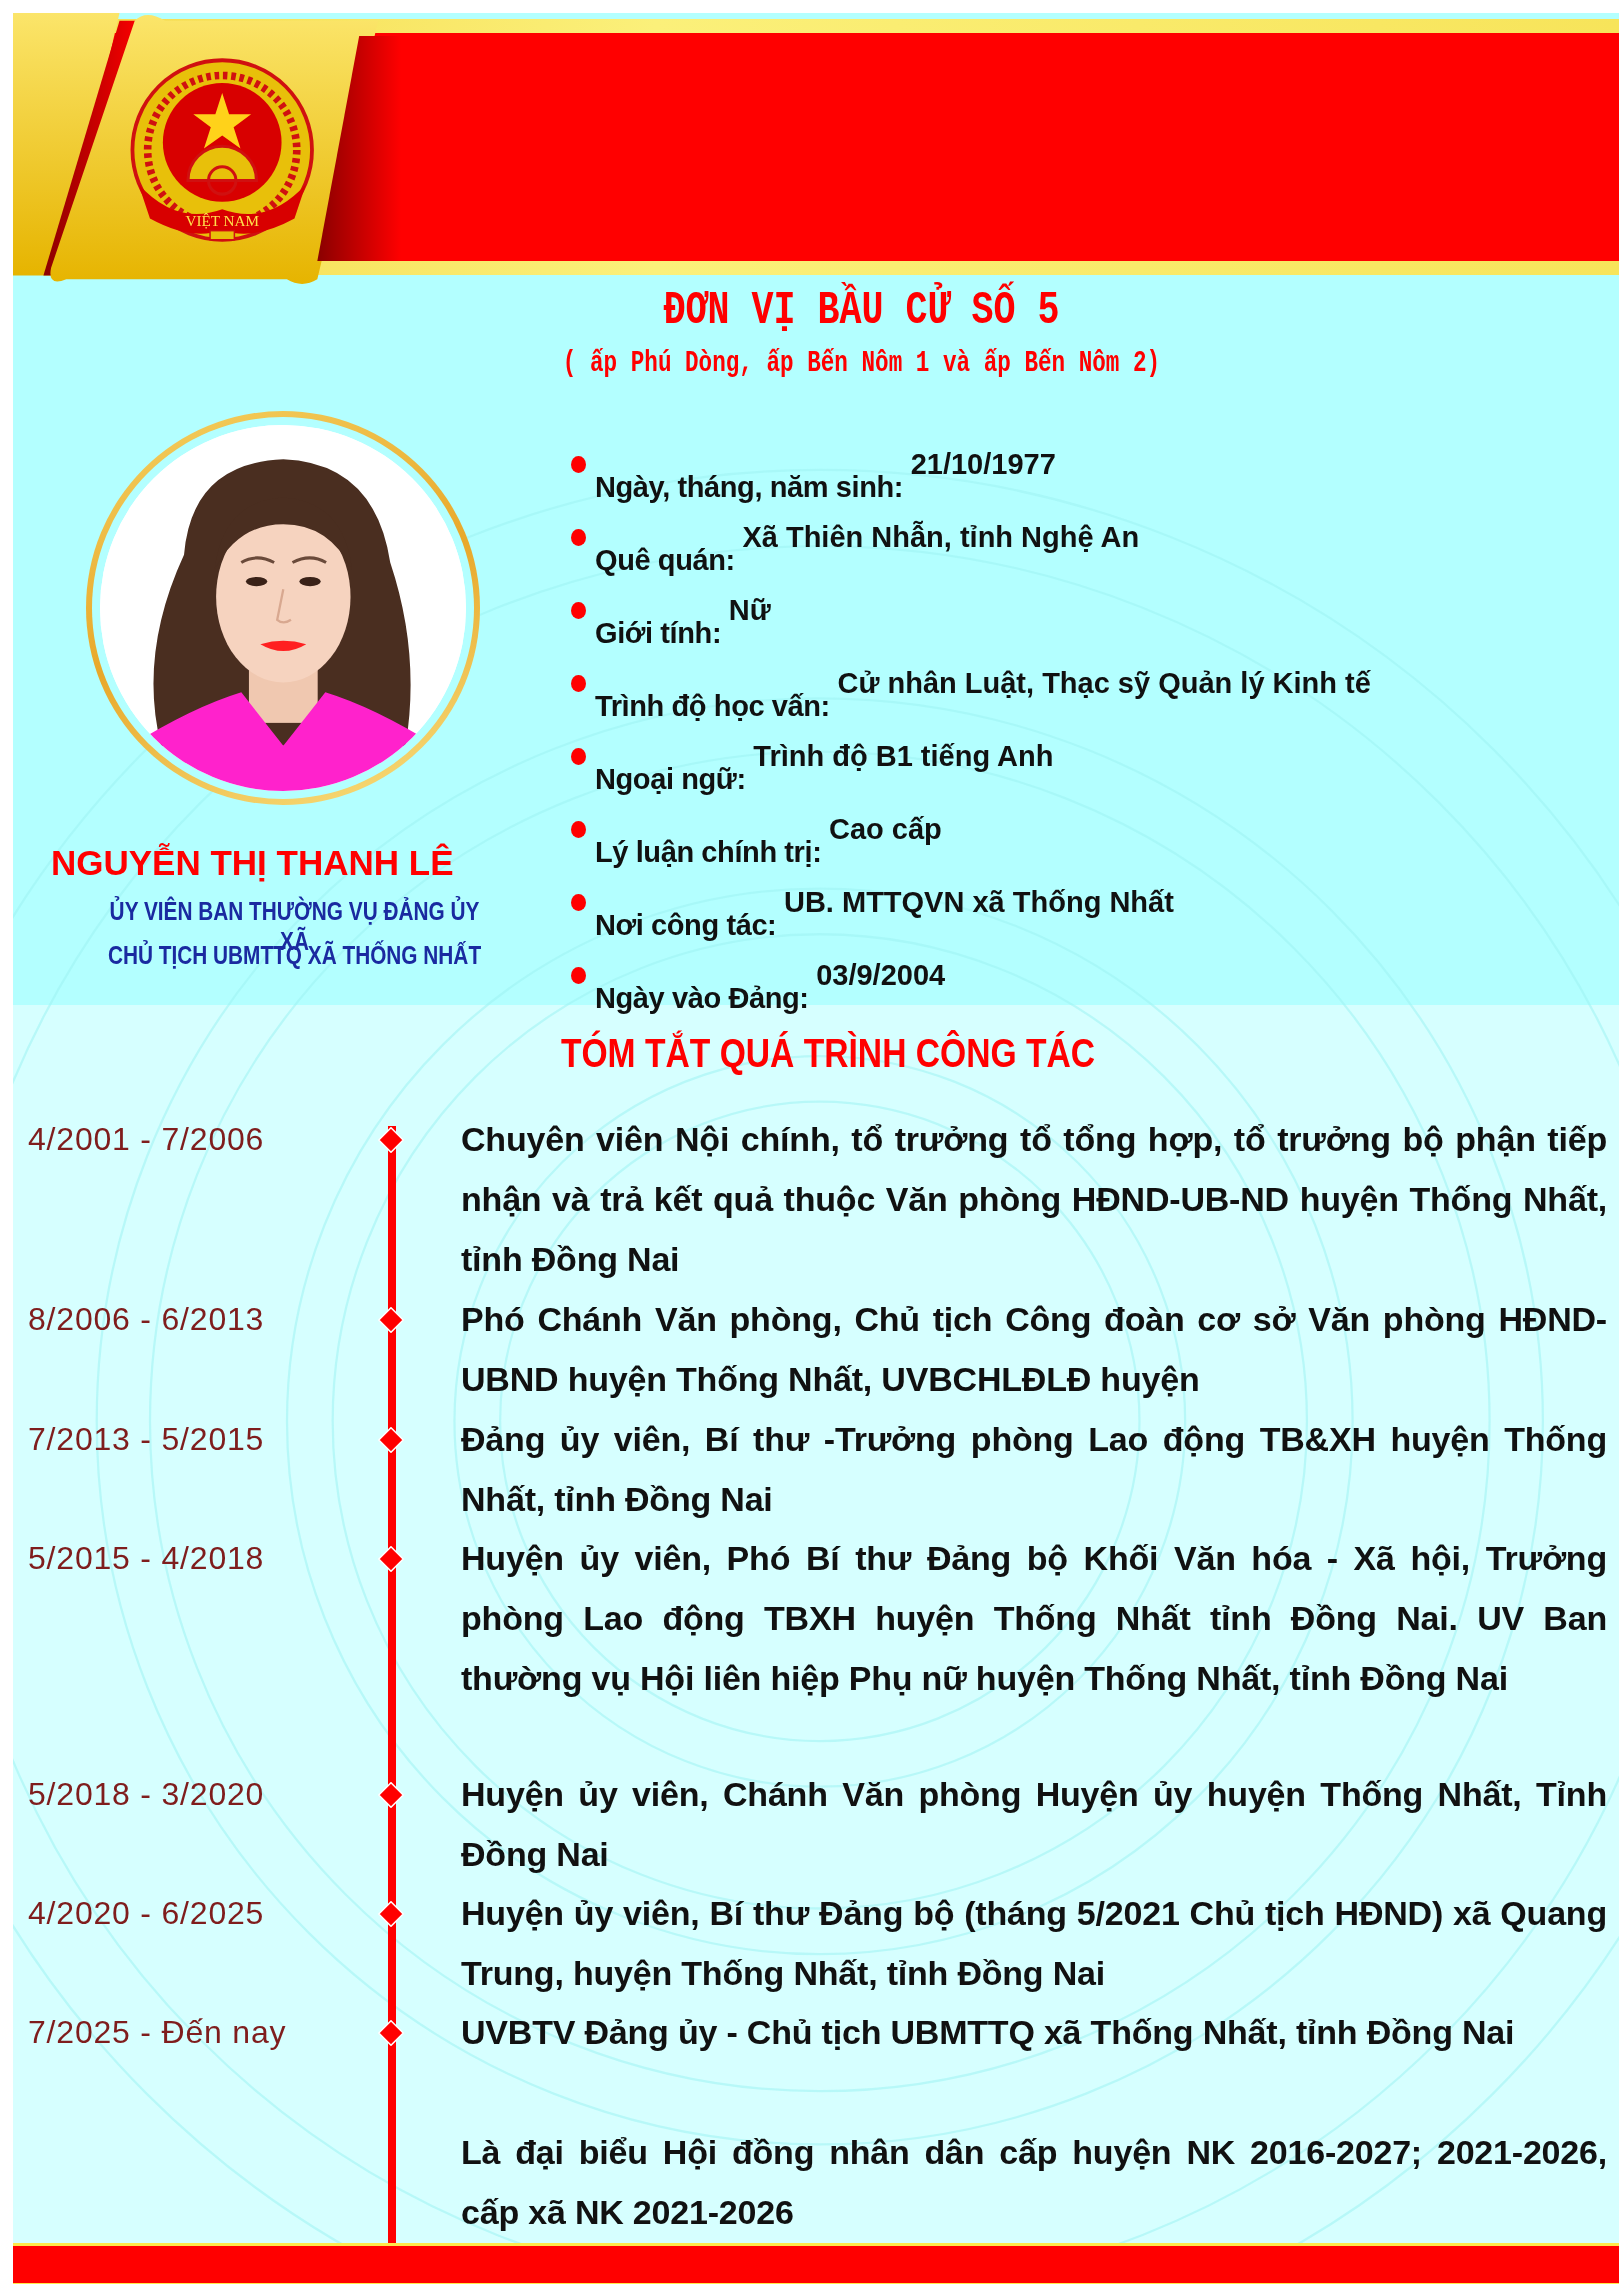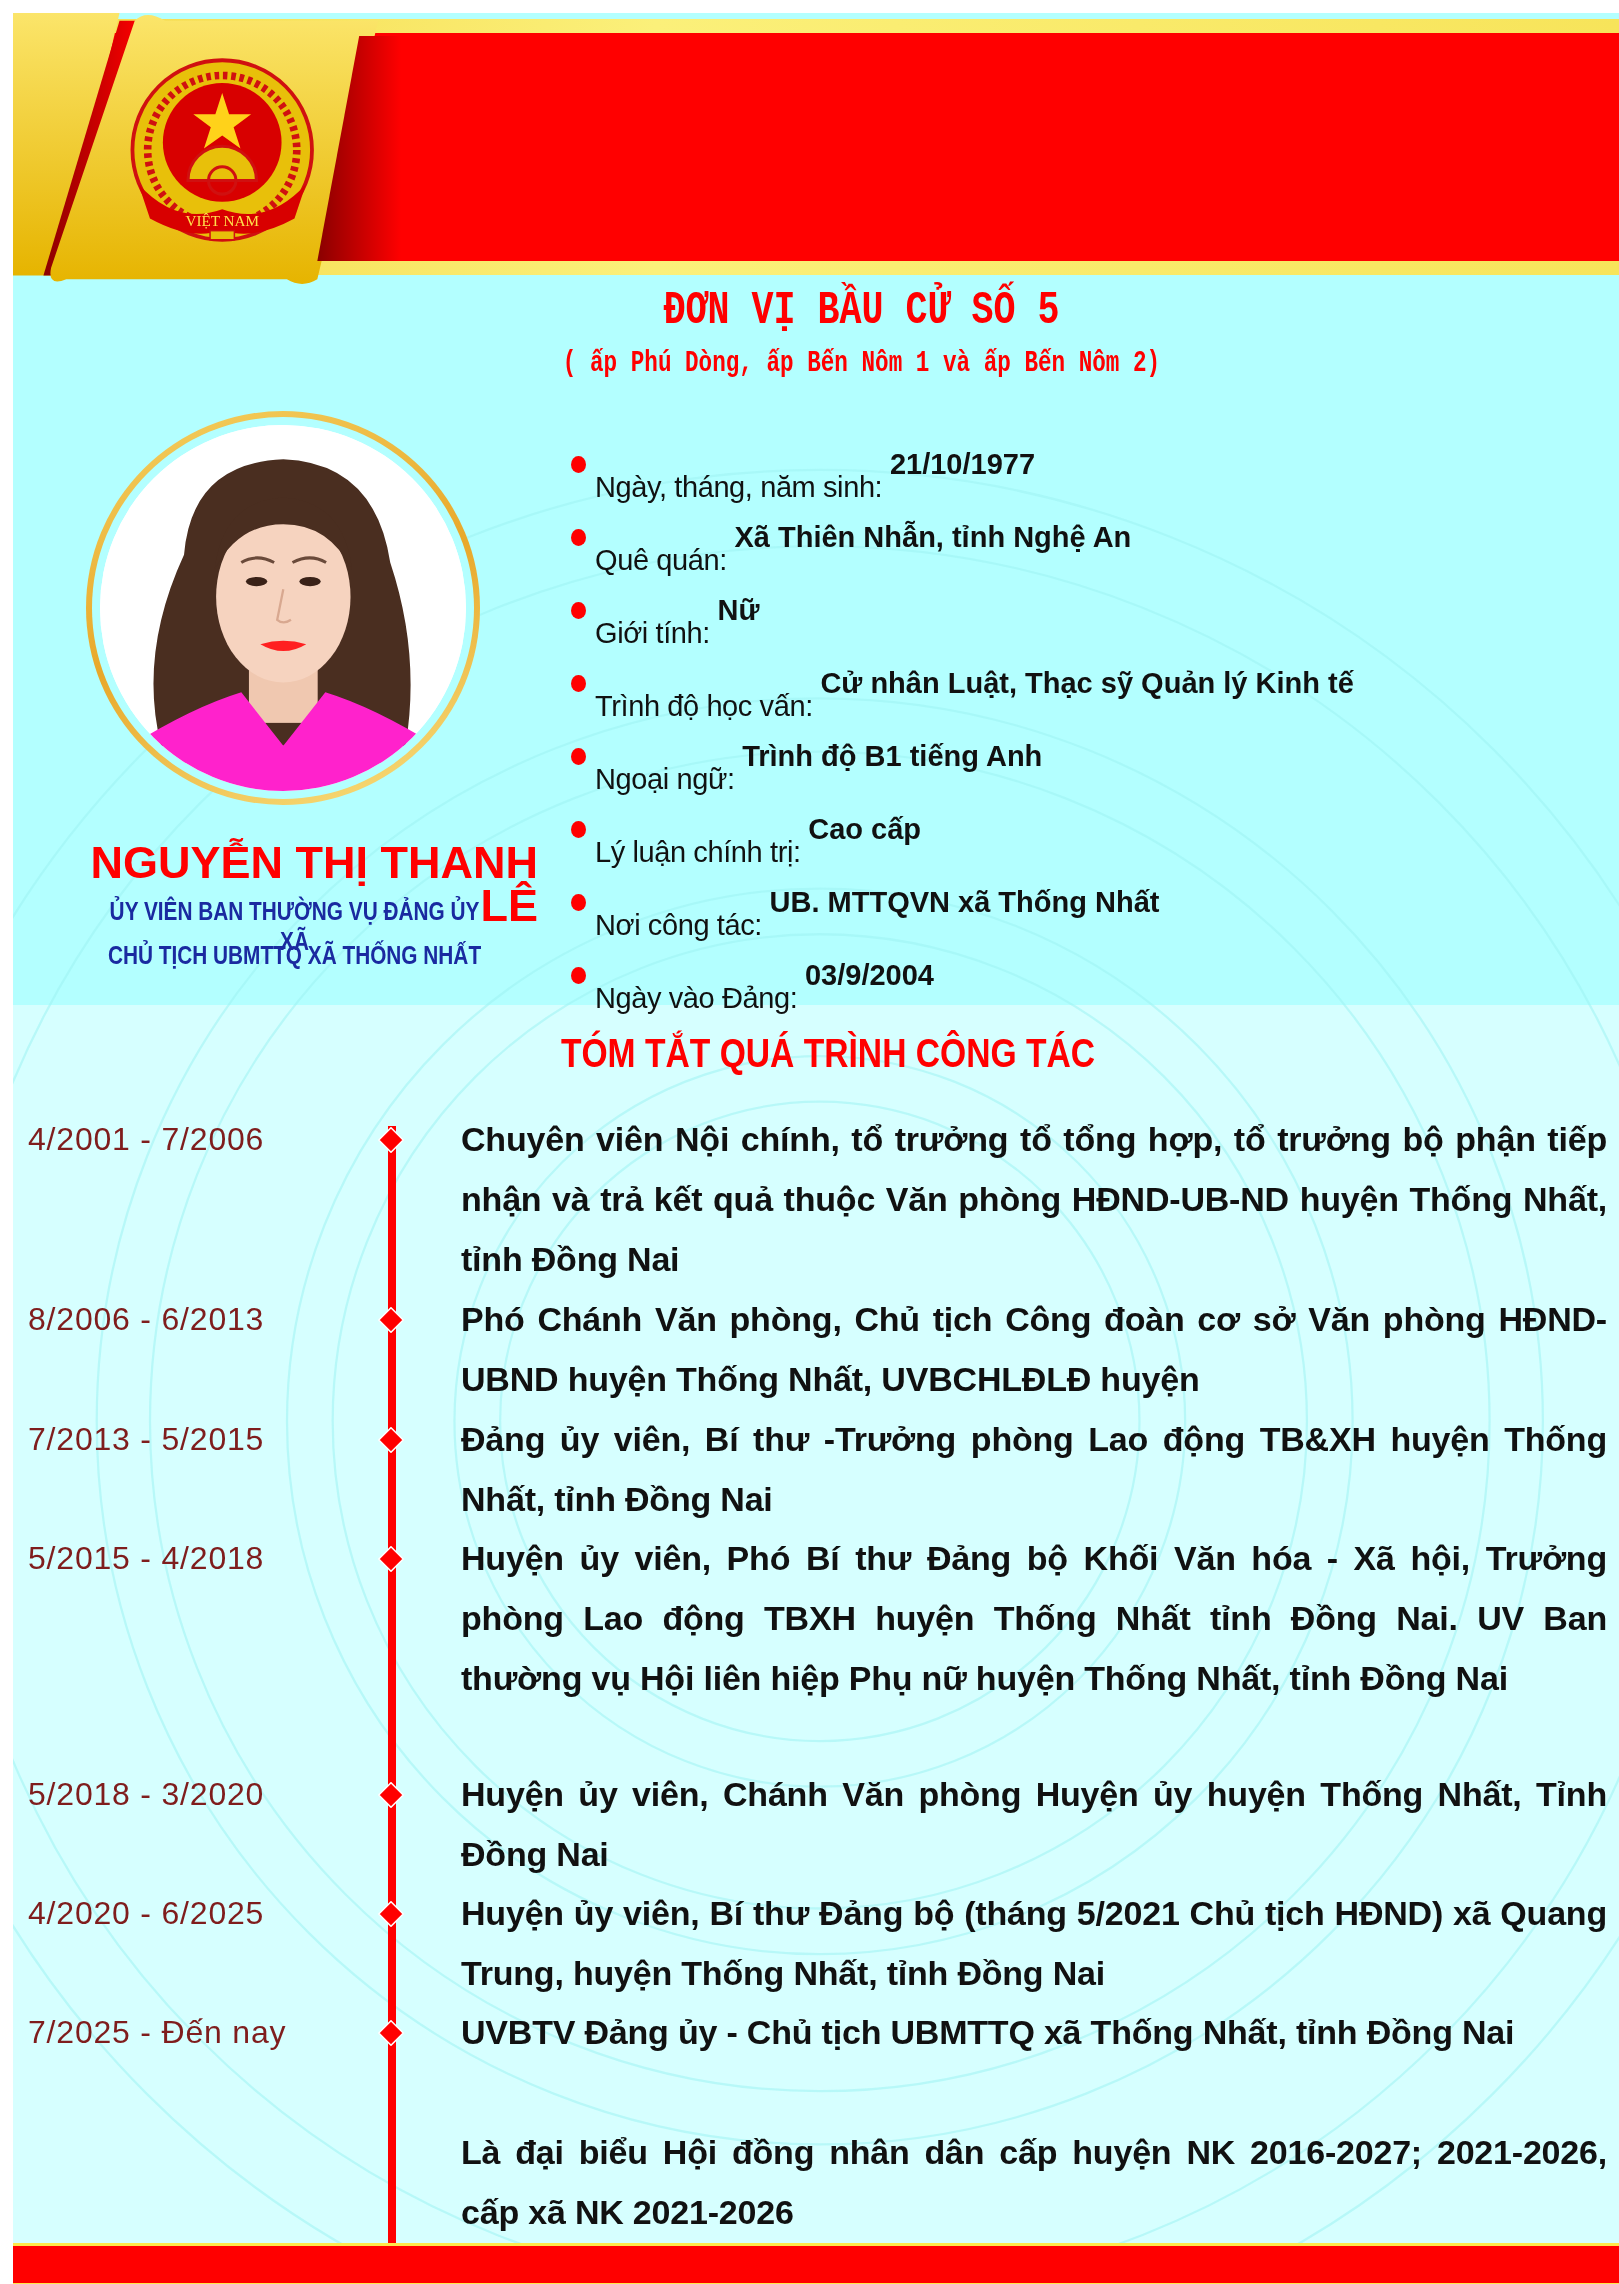--- a/index.html
+++ b/index.html
@@ -59,41 +59,41 @@
   .photo-inner-gap {
     position: absolute; left: 6px; top: 6px; right: 6px; bottom: 6px; border-radius: 50%;
     background: #b3ffff;
   }
   .photo {
     position: absolute; left: 6px; top: 6px; right: 6px; bottom: 6px; border-radius: 50%;
     background: #ffffff; overflow: hidden;
   }
 
   .name {
-    position: absolute; left: 38px; width: 487px; top: 828px; text-align: right;
-    color: #ff0000; font-weight: bold; font-size: 45px; line-height: 43px;
+    position: absolute; left: 38px; width: 487px; top: 828px; text-align: left;
+    color: #ff0000; font-weight: bold; font-size: 35px; line-height: 43px;
   }
   .role {
     position: absolute; left: 38px; width: 487px; text-align: center;
     color: #1a2aa0; font-weight: bold; font-size: 26px; line-height: 30px;
     transform: scaleX(0.8);
   }
   .role1 { top: 883px; }
   .role2 { top: 927px; }
 
   
   .info-list { position: absolute; left: 558px; top: 415px; }
   .info-row {
     position: relative; height: 73px; display: flex; align-items: center;
     font-size: 29px; color: #111; white-space: nowrap;
   }
   .bullet {
     width: 15px; height: 17px; border-radius: 50%; background: #ff0000; margin-right: 9px; flex: none;
   }
-  .info-label { font-weight: normal; letter-spacing: -0.4px; margin-top: 46px; }
+  .info-label { font-weight: bold; letter-spacing: -0.4px; margin-top: 46px; }
   .info-value { font-weight: bold; margin-left: 7.6px; }
 
   
   .section-title {
     position: absolute; left: 358px; width: 914px; top: 1016px; text-align: center;
     color: #ff0000; font-weight: bold; font-size: 41px; line-height: 49px;
     transform: scaleX(0.82);
   }
   .timeline-line {
     position: absolute; left: 375px; top: 1113px; width: 7.6px; height: 1119px; background: #ff0000;

